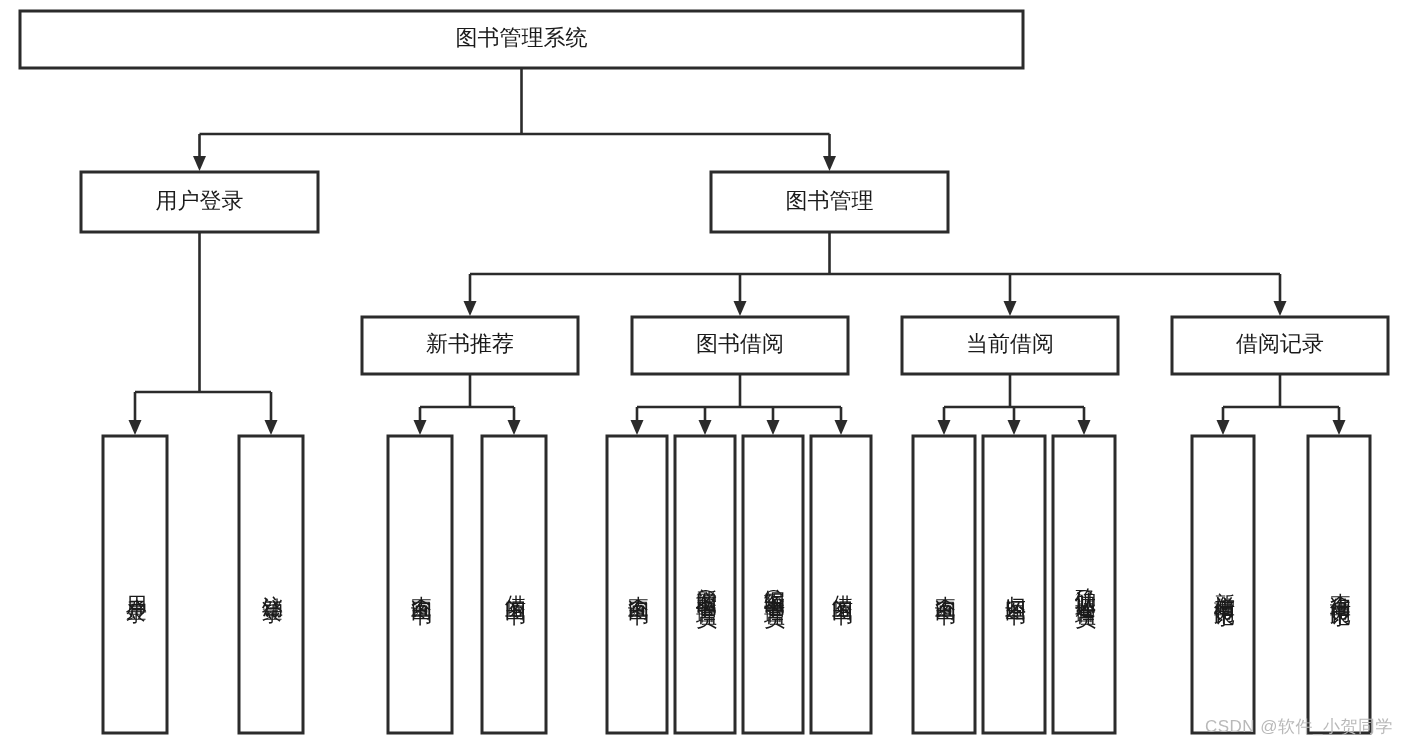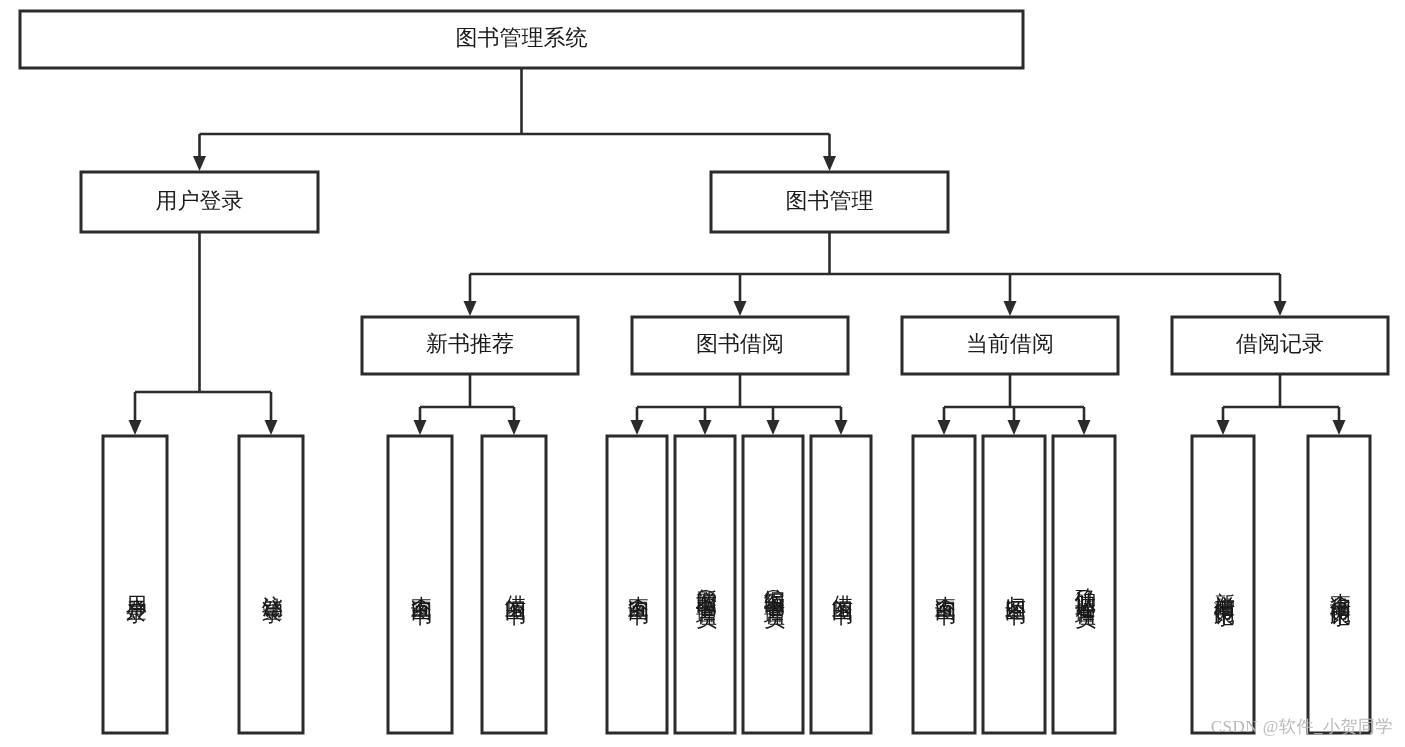--- a/index.html
+++ b/index.html
@@ -56,21 +56,21 @@
     stroke-linecap: butt;
   }
   .arrow-head {
     fill: #2b2b2b;
     stroke: none;
   }
   .watermark {
     position: absolute;
     right: 12px;
     bottom: 6px;
-    font-family: Liberation Serif, serif;
+    font-family: Liberation Sans, sans-serif;
     font-size: 17px;
     color: #b9b9b9;
     letter-spacing: 0.5px;
     white-space: nowrap;
     user-select: none;
   }
 </style>
 </head>
 <body>
 

